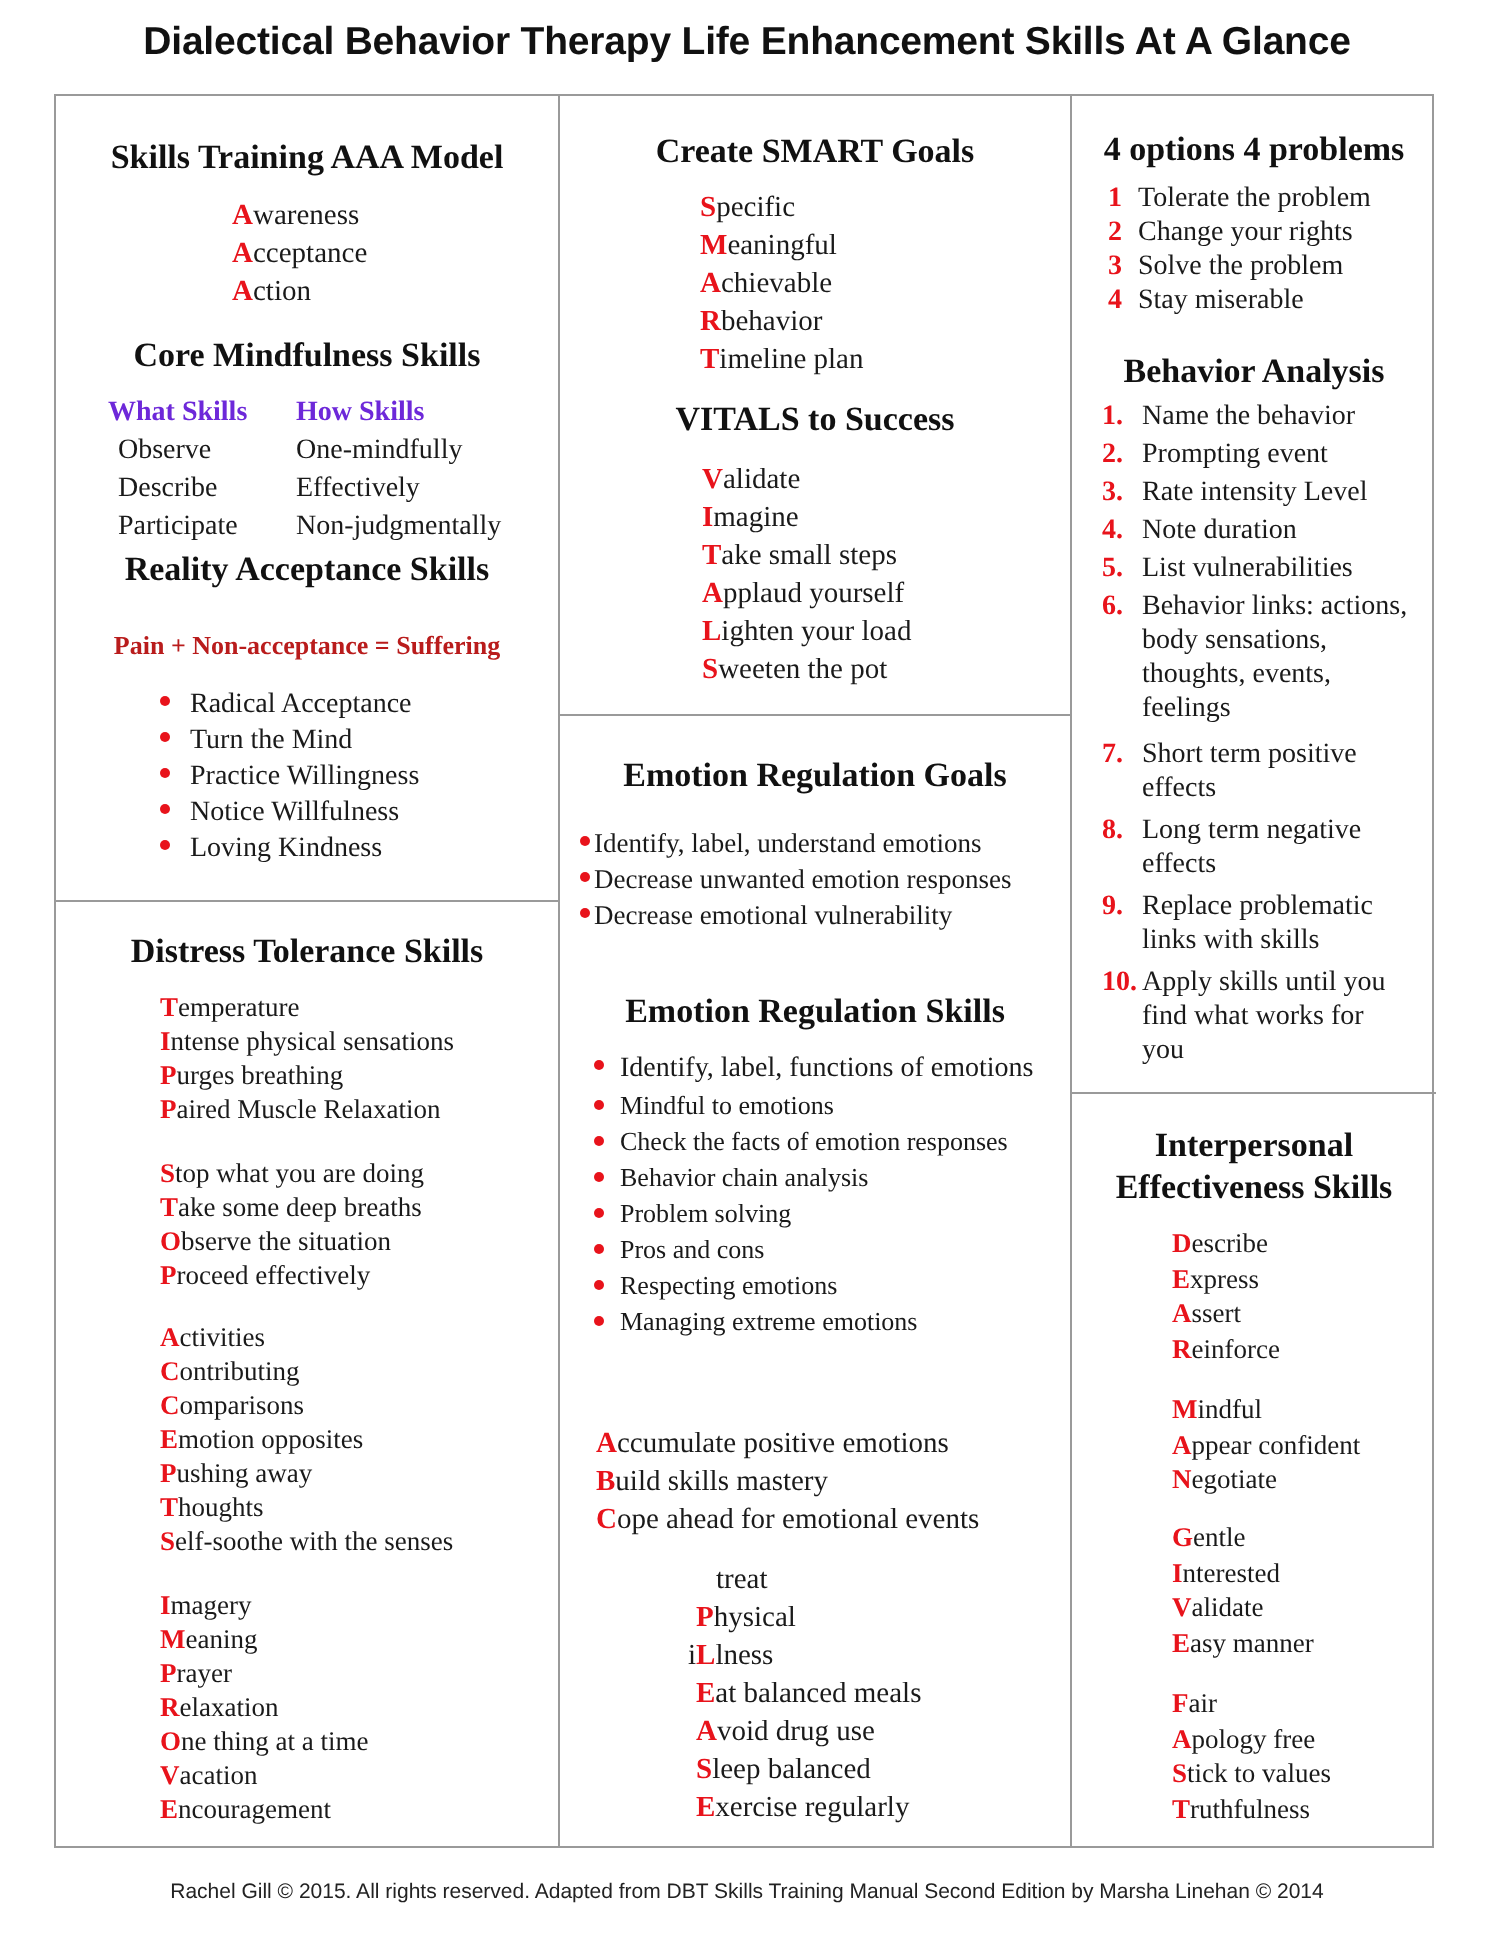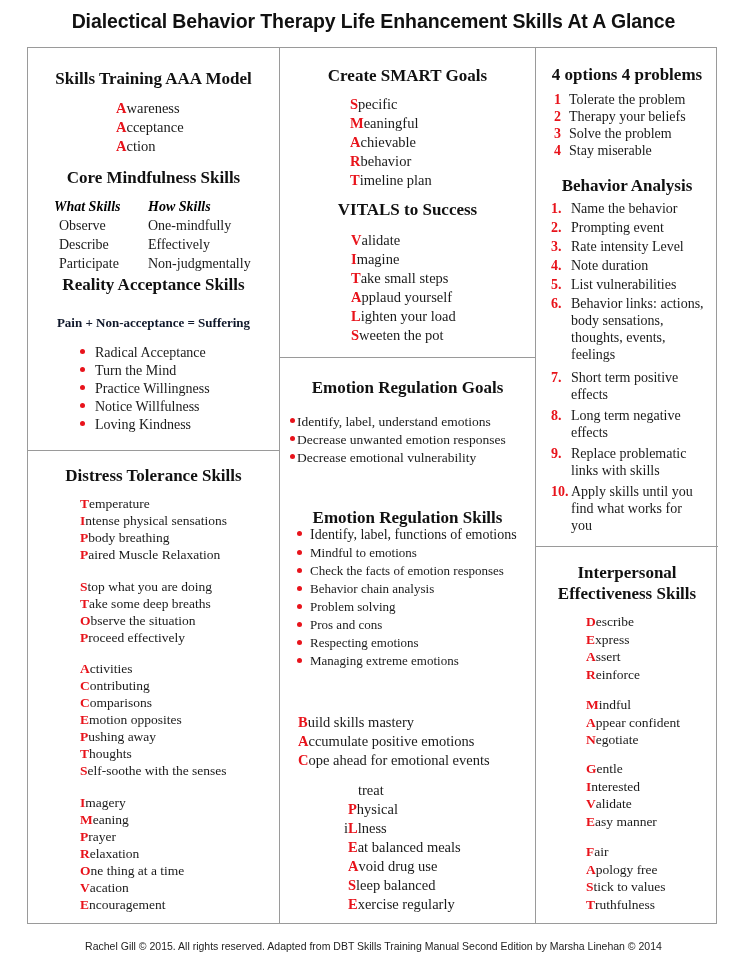--- a/index.html
+++ b/index.html
@@ -6,24 +6,24 @@
   body { width: 747px; height: 970px; position: relative; overflow: hidden;
          font-family: "Liberation Serif", serif; color: #1a1a1a; }
   .page-title { position: absolute; left: 0; top: 10px; width: 747px; text-align: center;
          font-family: "Liberation Sans", sans-serif; font-weight: bold; font-size: 19.5px; color: #111; letter-spacing: -0.1px; }
   .grid { position: absolute; left: 27px; top: 47px; width: 690px; height: 877px;
           border: 1.5px solid #9a9a9a; box-sizing: border-box; }
   .vline { position: absolute; top: 0; bottom: 0; width: 0; border-left: 1.5px solid #9a9a9a; }
   .hline { position: absolute; height: 0; border-top: 1.5px solid #9a9a9a; }
   .cell { position: absolute; box-sizing: border-box; }
   h2 { margin: 0; font-weight: bold; font-size: 17px; text-align: center; color: #111; line-height: 20px; }
-  .red { color: #000000; font-style: italic; }
+  .red { color: #6d28d9; }
   .acr { font-size: 14.5px; line-height: 19px; }
   .acr .l { color: #e8131b; font-weight: bold; }
-  .subtitle { color: #0f172a; font-weight: bold; font-size: 13px; text-align: center; }
+  .subtitle { color: #b91c1c; font-weight: bold; font-size: 13px; text-align: center; }
   .bul { font-size: 14px; line-height: 18px; white-space: nowrap; }
   .dot { display: inline-block; width: 5px; height: 5px; border-radius: 50%; background: #e8131b; vertical-align: middle; margin-right: 10px; position: relative; top: -2px; }
   .num-item { display: flex; font-size: 14px; line-height: 17px; }
   .num-item .n { color: #e8131b; font-weight: bold; flex: 0 0 auto; }
   .footer { position: absolute; left: 0; top: 940px; width: 747px; text-align: center;
             font-family: "Liberation Sans", sans-serif; font-size: 10.5px; color: #222; }
 </style>
 </head>
 <body>
 
@@ -65,21 +65,21 @@
       <div class="bul"><span class="dot"></span><span>Notice Willfulness</span></div>
       <div class="bul"><span class="dot"></span><span>Loving Kindness</span></div>
     </div>
   </div>
 
   <div class="cell" style="left:0;top:403px;width:251px;height:474px">
     <h2 style="position:absolute;top:15px;left:0;width:251px">Distress Tolerance Skills</h2>
     <div class="acr" style="position:absolute;top:44px;left:52px;font-size:13.5px;line-height:17px">
       <div><span class="l">T</span><span>emperature</span></div>
       <div><span class="l">I</span><span>ntense physical sensations</span></div>
-      <div><span class="l">P</span><span>body breathing</span></div>
+      <div><span class="l">P</span><span>urges breathing</span></div>
       <div><span class="l">P</span><span>aired Muscle Relaxation</span></div>
     </div>
     <div class="acr" style="position:absolute;top:127px;left:52px;font-size:13.5px;line-height:17px">
       <div><span class="l">S</span><span>top what you are doing</span></div>
       <div><span class="l">T</span><span>ake some deep breaths</span></div>
       <div><span class="l">O</span><span>bserve the situation</span></div>
       <div><span class="l">P</span><span>roceed effectively</span></div>
     </div>
     <div class="acr" style="position:absolute;top:209px;left:52px;font-size:13.5px;line-height:17px">
       <div><span class="l">A</span><span>ctivities</span></div>
@@ -121,34 +121,34 @@
     </div>
   </div>
 
   <div class="cell" style="left:252px;top:310px;width:255px;height:567px">
     <h2 style="position:absolute;top:20px;left:0;width:255px">Emotion Regulation Goals</h2>
     <div style="position:absolute;top:55px;left:10px">
       <div class="bul" style="font-size:13.5px"><span class="dot" style="margin-right:2px"></span><span>Identify, label, understand emotions</span></div>
       <div class="bul" style="font-size:13.5px"><span class="dot" style="margin-right:2px"></span><span>Decrease unwanted emotion responses</span></div>
       <div class="bul" style="font-size:13.5px"><span class="dot" style="margin-right:2px"></span><span>Decrease emotional vulnerability</span></div>
     </div>
-    <h2 style="position:absolute;top:150px;left:0;width:255px">Emotion Regulation Skills</h2>
+    <h2 style="position:absolute;top:138px;left:0;width:255px">Emotion Regulation Skills</h2>
     <div style="position:absolute;top:168px;left:17px">
       <div class="bul" style="font-size:14px;line-height:18px"><span class="dot" style="margin-right:8px"></span><span>Identify, label, functions of emotions</span></div>
       <div class="bul" style="font-size:13px;line-height:18px"><span class="dot" style="margin-right:8px"></span><span>Mindful to emotions</span></div>
       <div class="bul" style="font-size:13px;line-height:18px"><span class="dot" style="margin-right:8px"></span><span>Check the facts of emotion responses</span></div>
       <div class="bul" style="font-size:13px;line-height:18px"><span class="dot" style="margin-right:8px"></span><span>Behavior chain analysis</span></div>
       <div class="bul" style="font-size:13px;line-height:18px"><span class="dot" style="margin-right:8px"></span><span>Problem solving</span></div>
       <div class="bul" style="font-size:13px;line-height:18px"><span class="dot" style="margin-right:8px"></span><span>Pros and cons</span></div>
       <div class="bul" style="font-size:13px;line-height:18px"><span class="dot" style="margin-right:8px"></span><span>Respecting emotions</span></div>
       <div class="bul" style="font-size:13px;line-height:18px"><span class="dot" style="margin-right:8px"></span><span>Managing extreme emotions</span></div>
     </div>
     <div class="acr" style="position:absolute;top:355px;left:18px">
+      <div><span class="l">A</span><span>ccumulate positive emotions</span></div>
       <div><span class="l">B</span><span>uild skills mastery</span></div>
-      <div><span class="l">A</span><span>ccumulate positive emotions</span></div>
       <div><span class="l">C</span><span>ope ahead for emotional events</span></div>
     </div>
     <div class="acr" style="position:absolute;top:423px;left:64px">
       <div style="padding-left:14px">treat</div>
       <div style="padding-left:4px"><span></span><span class="l">P</span><span>hysical</span></div>
       <div><span>i</span><span class="l">L</span><span>lness</span></div>
       <div style="padding-left:4px"><span></span><span class="l">E</span><span>at balanced meals</span></div>
       <div style="padding-left:4px"><span></span><span class="l">A</span><span>void drug use</span></div>
       <div style="padding-left:4px"><span></span><span class="l">S</span><span>leep balanced</span></div>
       <div style="padding-left:4px"><span></span><span class="l">E</span><span>xercise regularly</span></div>
@@ -157,21 +157,21 @@
 
   <div class="cell" style="left:508px;top:0;width:182px;height:498px">
     <h2 style="position:absolute;top:17px;left:0;width:182px">4 options 4 problems</h2>
     <div style="position:absolute;top:43px;left:18px;font-size:13.5px;line-height:18.5px">
       <div class="num-item">
           <span class="n" style="width:15px">1</span>
           <span>Tolerate the problem</span>
         </div>
       <div class="num-item">
           <span class="n" style="width:15px">2</span>
-          <span>Therapy your beliefs</span>
+          <span>Change your rights</span>
         </div>
       <div class="num-item">
           <span class="n" style="width:15px">3</span>
           <span>Solve the problem</span>
         </div>
       <div class="num-item">
           <span class="n" style="width:15px">4</span>
           <span>Stay miserable</span>
         </div>
     </div>

